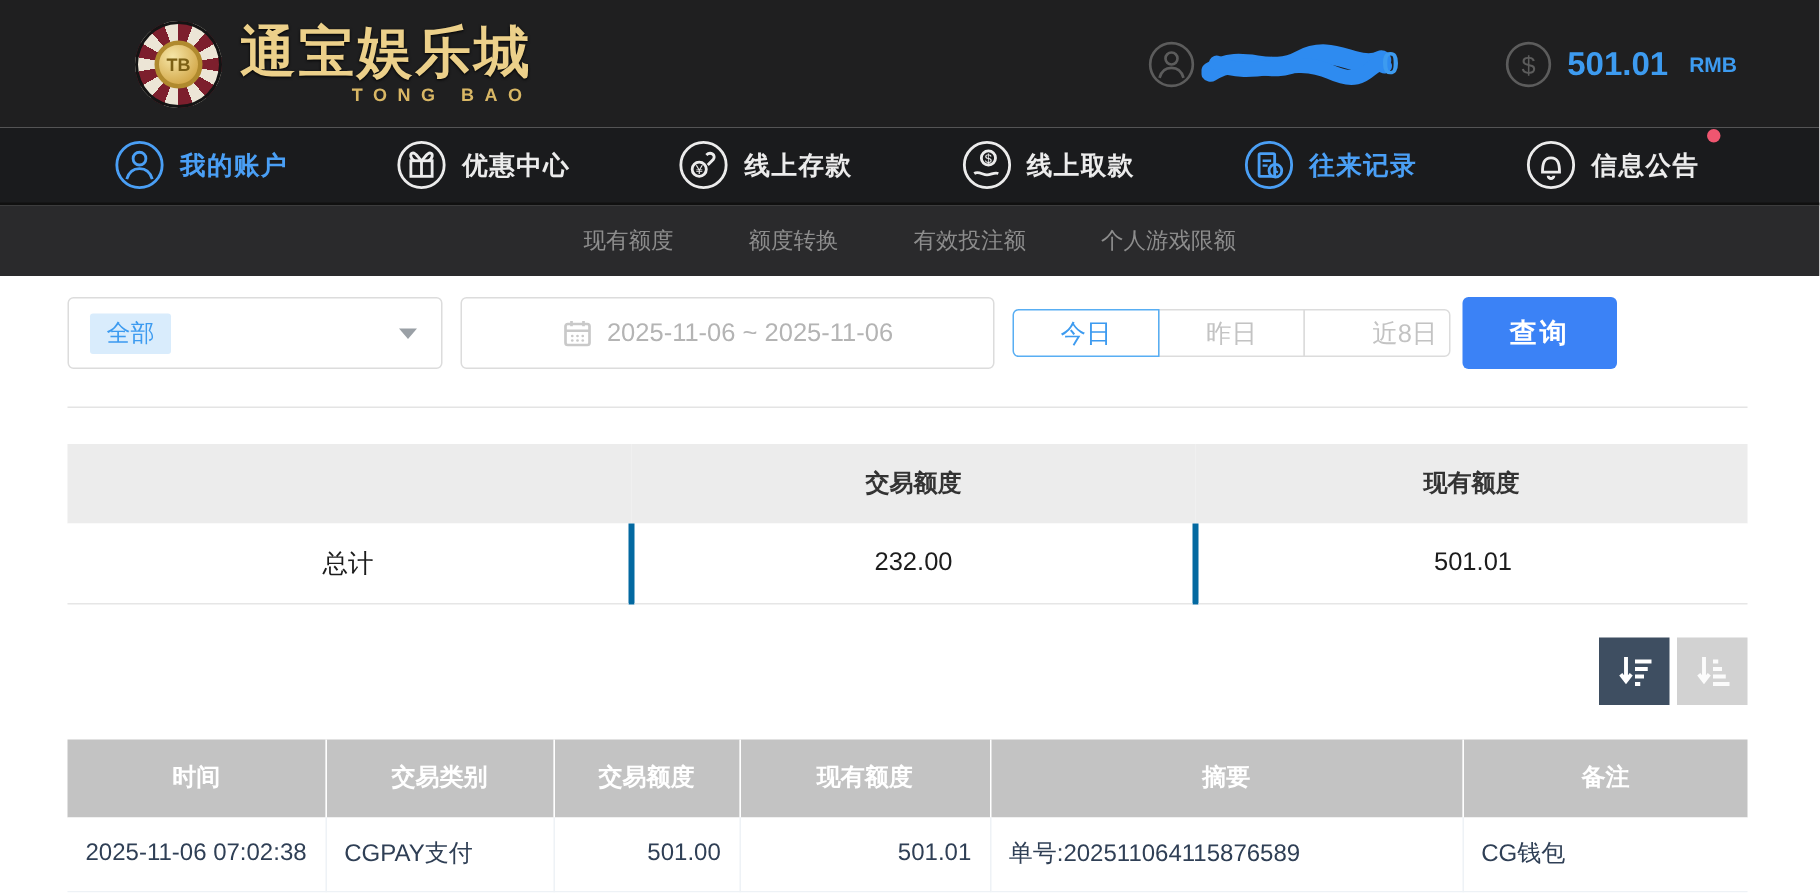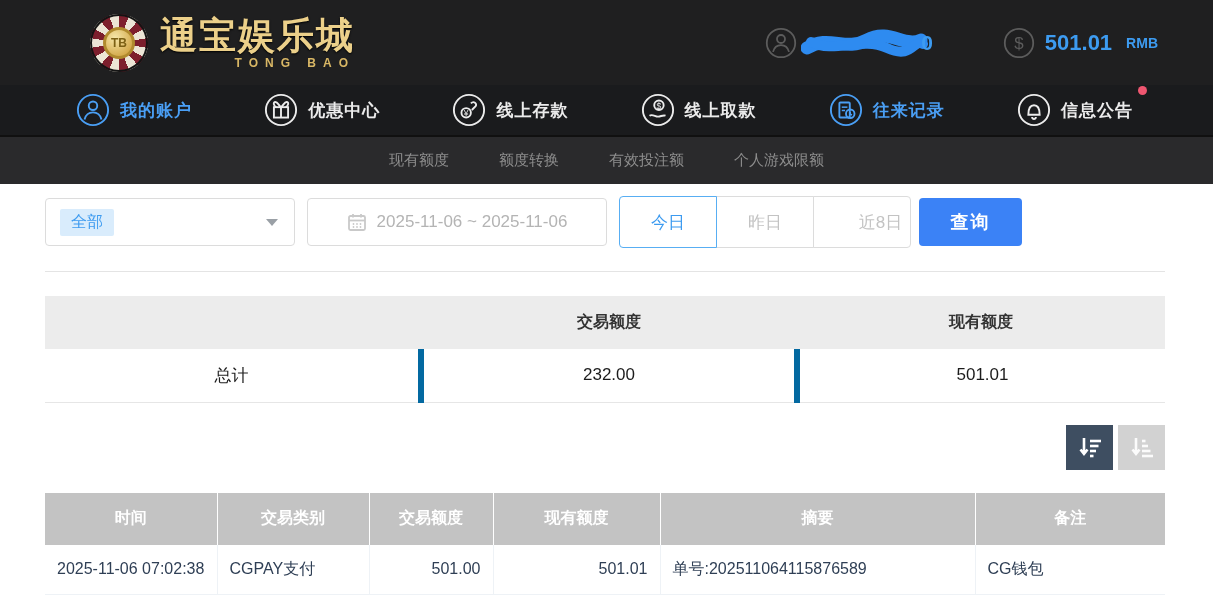--- a/index.html
+++ b/index.html
@@ -53,45 +53,45 @@
   .content { padding:14px 48px 0 45px; }
 
   .filter-row { display:flex; align-items:center; height:48px; }
   .type-select { width:250px; height:48px; border:1px solid #dcdcdc; border-radius:4px;
                  background:#fff; display:flex; align-items:center; padding:0 16px 0 14px;
                  cursor:pointer; }
   .type-chip { background:#d9ecfc; color:#3d9bf0; font-size:16px; padding:3px 11px;
                border-radius:2px; }
   .select-caret { margin-left:auto; width:0; height:0; border-left:6px solid transparent;
                   border-right:6px solid transparent; border-top:7px solid #9aa0a6; }
-  .date-field { width:300px; height:48px; border:1px solid #dcdcdc; border-radius:4px;
+  .date-field { width:356px; height:48px; border:1px solid #dcdcdc; border-radius:4px;
                 margin-left:12px; display:flex; align-items:center; justify-content:center;
                 gap:10px; color:#b4b4b4; font-size:17px; cursor:pointer; }
   .cal-ico { width:20px; height:20px; color:#c9c9c9; }
   .seg-group { display:flex; margin-left:12px; }
-  .seg-btn { width:98px; height:52px; background:#fff; border:1px solid #dcdcdc;
+  .seg-btn { width:98px; height:32px; background:#fff; border:1px solid #dcdcdc;
              margin-left:-1px; font-size:17px; color:#c3c3c3; cursor:pointer;
              font-family:inherit; }
   .seg-btn:first-child { margin-left:0; border-radius:4px 0 0 4px; }
   .seg-btn:last-child { border-radius:0 4px 4px 0;padding-left:37px; }
   .seg-btn.active { border:1px solid #58aef3; color:#3d9bf0; position:relative; z-index:1; }
   .query-btn { width:103px; height:48px; margin-left:8px; background:#3b82f6; border:none;
                border-radius:4px; color:#fff; font-size:18px; font-weight:bold;
                cursor:pointer; font-family:inherit; letter-spacing:2px; }
 
   .divider { border:none; border-top:1px solid #e4e4e4; margin-top:25px; }
 
   
   .summary-table { width:100%; margin-top:24px; border-collapse:collapse;
                    table-layout:fixed; }
   .summary-table th { background:#ececec; height:53px; font-size:16px; font-weight:bold;
                       color:#333; text-align:center; }
   .summary-table td { background:#fff; height:53px; font-size:17px; color:#1c1c1c;
                       text-align:center; border-bottom:1px solid #e6e6e6; }
-  .summary-table td + td { border-left:6px solid #0369a1; }
+  .summary-table td + td { border-left:4px solid #0369a1; }
 
   
   .sort-row { display:flex; justify-content:flex-end; gap:5px; margin-top:22px; }
   .sort-btn { width:47px; height:45px; border:none; display:flex; align-items:center;
               justify-content:center; cursor:pointer; }
   .sort-btn.desc { background:#3e4e61; color:#fff; }
   .sort-btn.asc  { background:#d2d2d2; color:#fbfbfb; }
 
   
   .records-table { width:100%; margin-top:23px; border-collapse:collapse;

